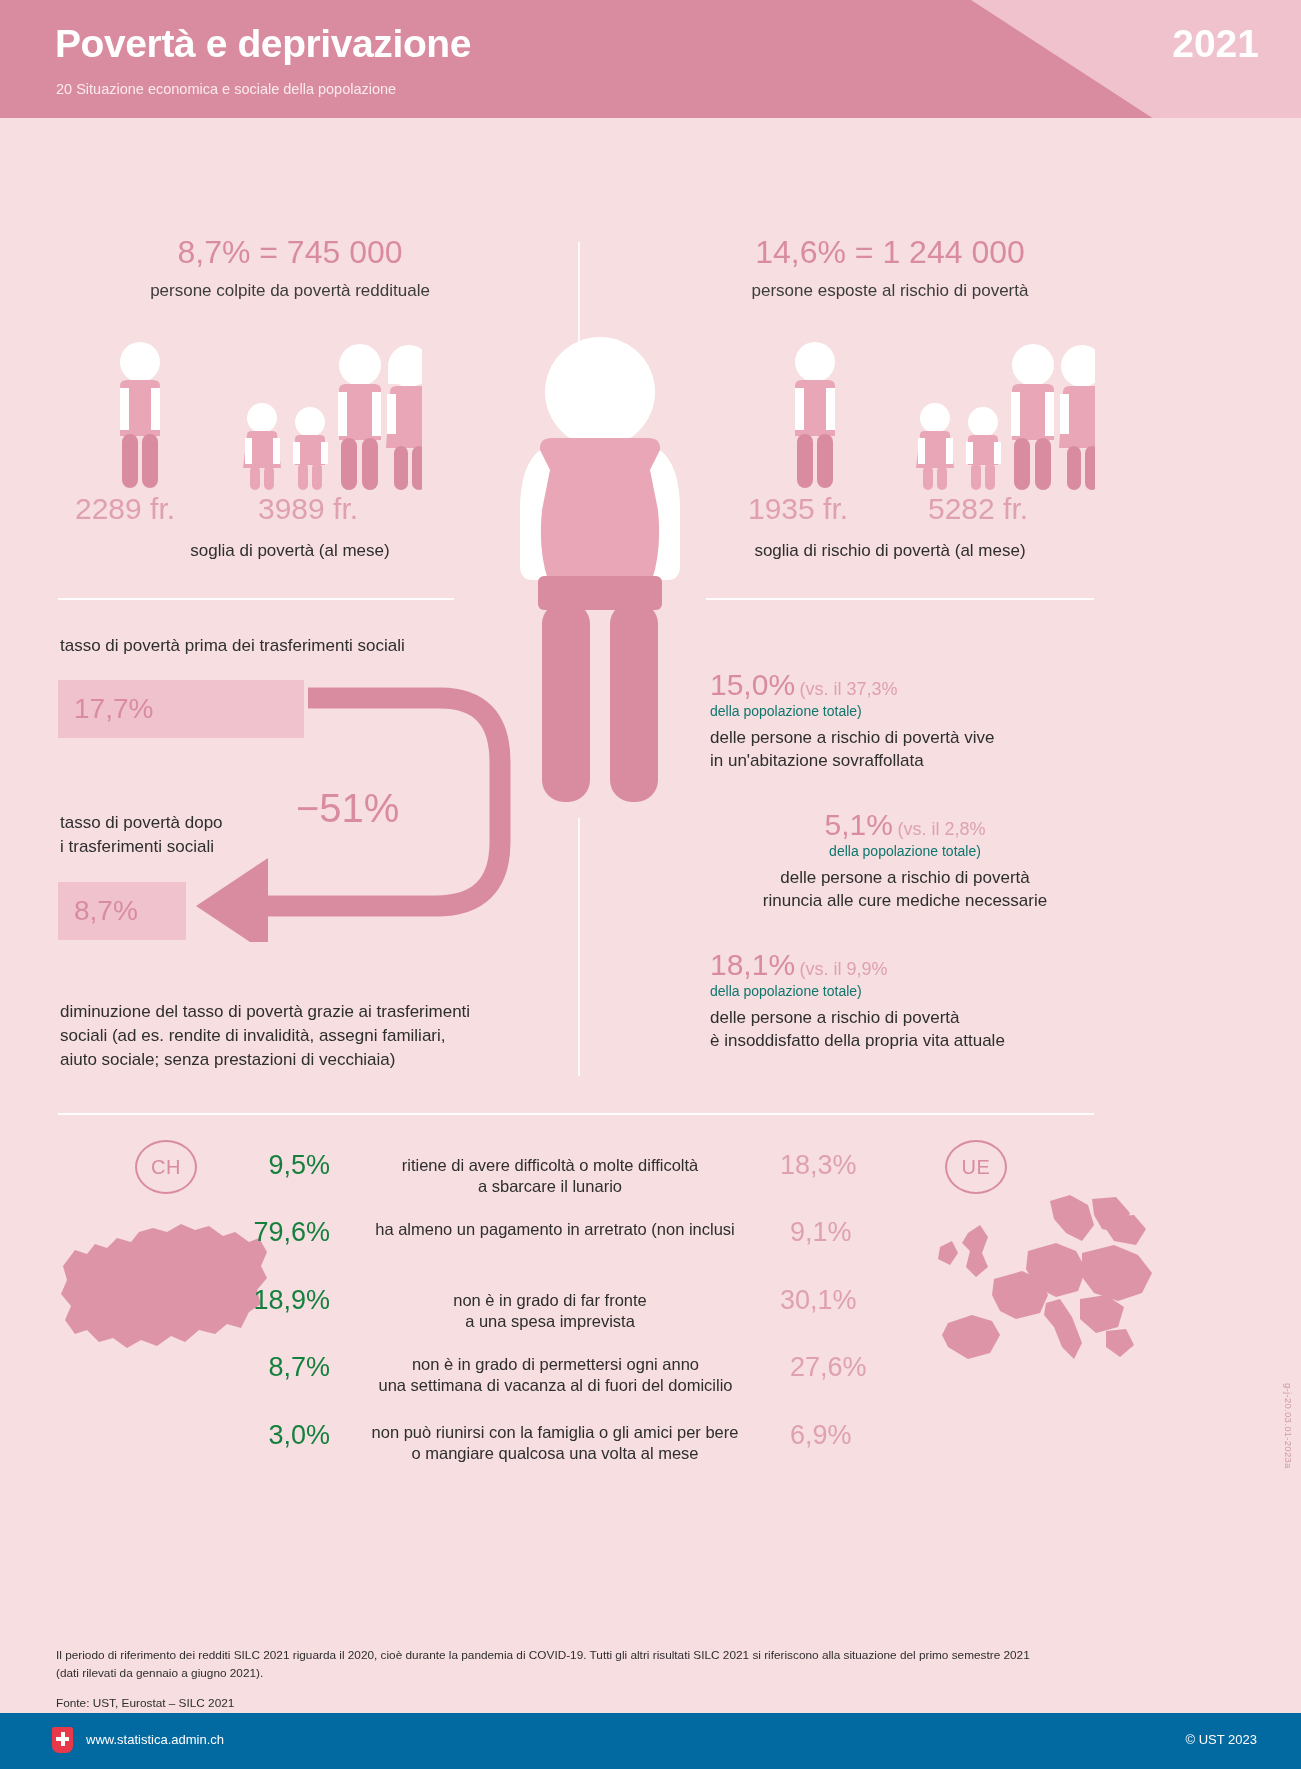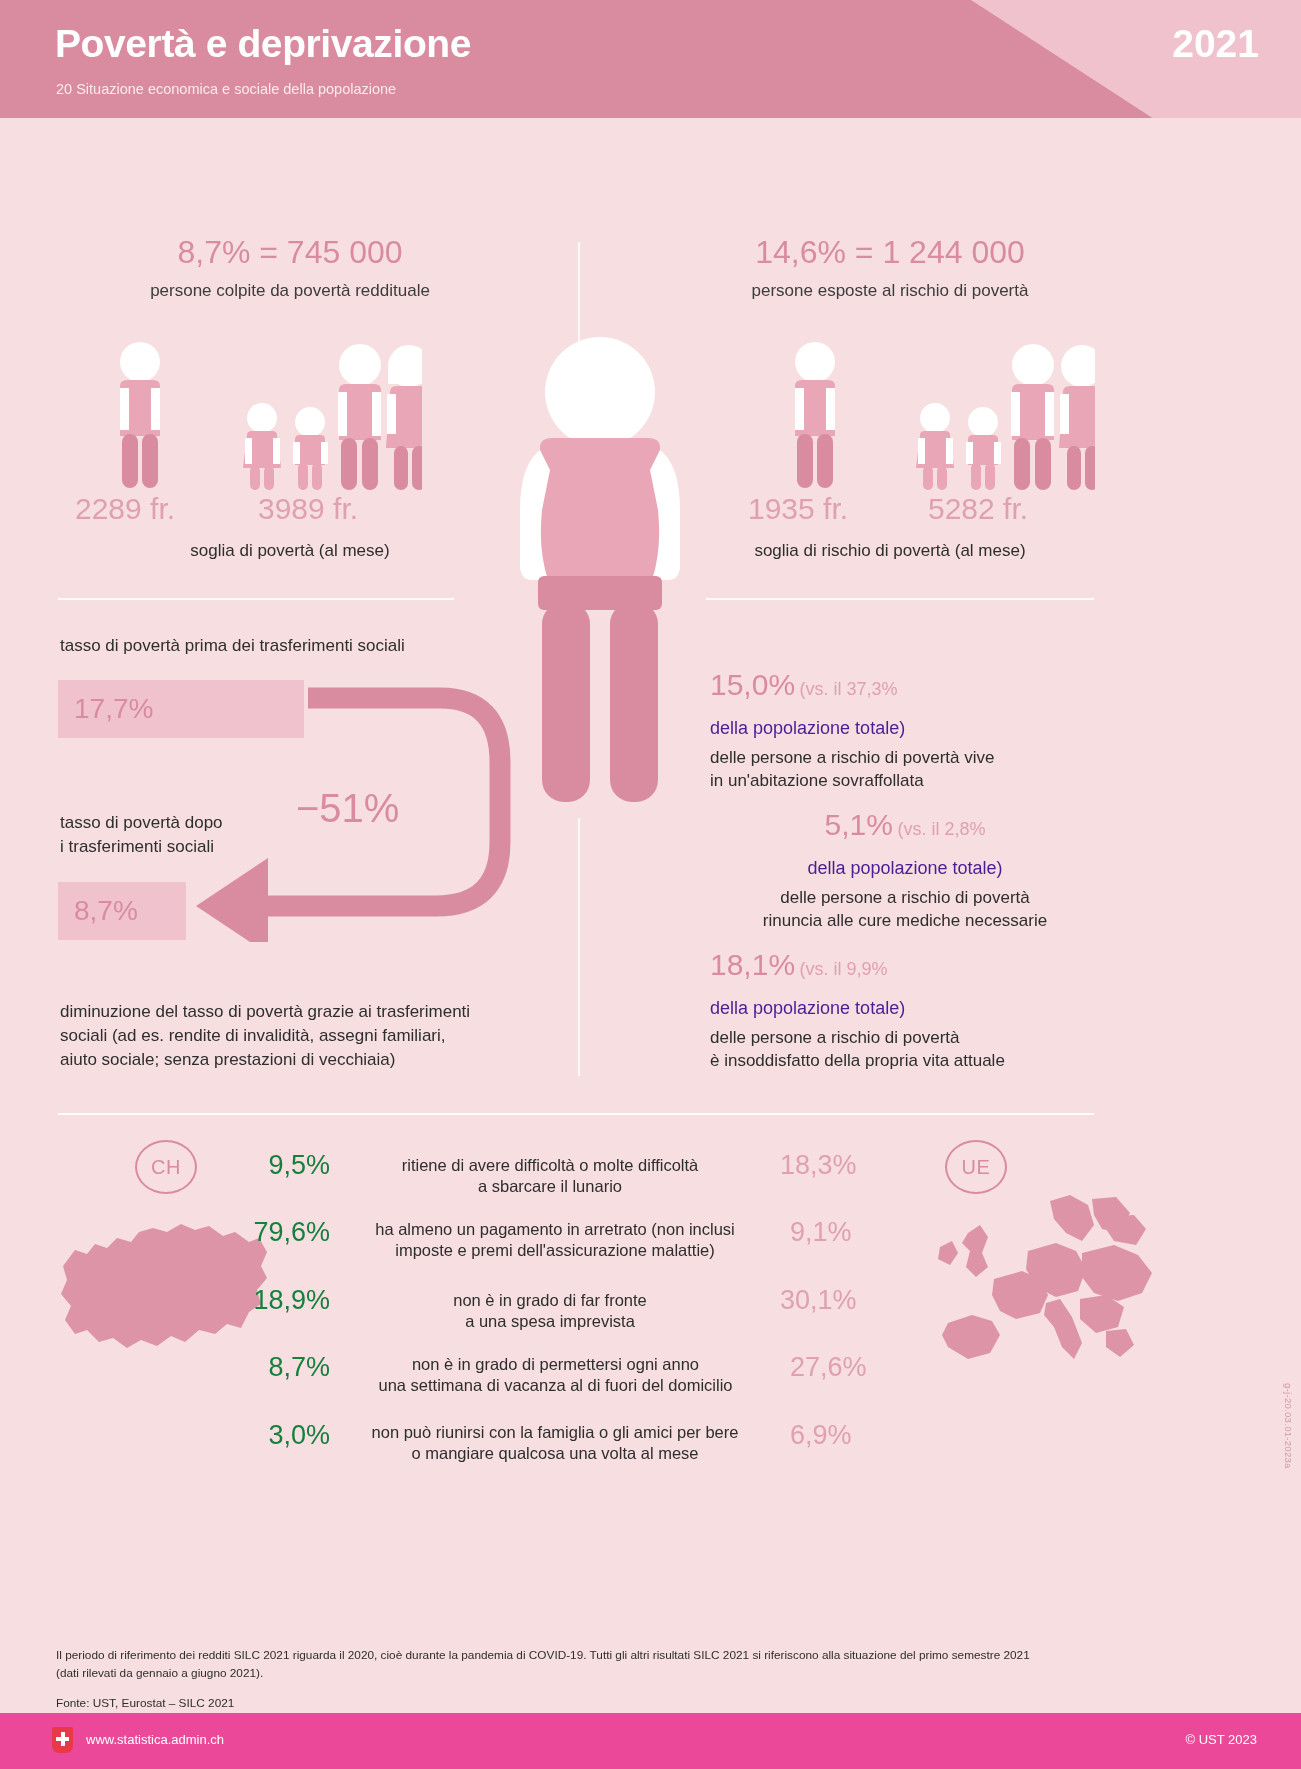--- a/index.html
+++ b/index.html
@@ -62,21 +62,21 @@
     padding-left: 16px; color: #d98ca0; font-size: 28px;
   }
   .minus51 { position: absolute; font-size: 40px; color: #d98ca0; }
 
   .note { position: absolute; font-size: 17px; color: #2e2e2e; line-height: 1.42; }
 
   
   .rblock { position: absolute; }
   .r-pct { font-size: 30px; color: #d98ca0; display: inline; }
   .r-vs  { font-size: 18px; color: #dfa0b1; display: inline; }
-  .r-pop { font-size: 18px; color: #4c1d95; display: block; margin-top: 16px; }
+  .r-pop { font-size: 14px; color: #0f766e; display: block; margin-top: 1px; }
   .r-txt { font-size: 17px; color: #2e2e2e; line-height: 1.38; margin-top: 7px; }
 
   
   .cmp-row { position: absolute; width: 100%; }
   .cmp-ch { position: absolute; width: 140px; text-align: right; font-size: 27px; color: #15803d; }
   .cmp-txt {
     position: absolute; left: 340px; width: 420px; text-align: center;
     font-size: 16.5px; color: #2e2e2e; line-height: 1.3;
   }
   .cmp-ue { position: absolute; left: 780px; width: 140px; text-align: left; font-size: 27px; color: #dfa0b1; }
@@ -94,21 +94,21 @@
   }
   .sidecode {
     position: absolute; right: 7px; bottom: 300px;
     font-size: 9.5px; color: #cf9aa8;
     writing-mode: vertical-rl; letter-spacing: .3px;
   }
 
   
   .footer {
     position: absolute; left: 0; bottom: 0; width: 1301px; height: 56px;
-    background: #ec4899; display: flex; align-items: center;
+    background: #0369a1; display: flex; align-items: center;
   }
   .swiss-flag {
     position: absolute; left: 52px; top: 14px; width: 21px; height: 26px;
     background: #e8394a; border-radius: 2px 2px 7px 7px;
   }
   .swiss-flag::before, .swiss-flag::after {
     content: ""; position: absolute; background: #fff;
   }
   .swiss-flag::before { left: 8.5px; top: 5px; width: 4px; height: 14px; }
   .swiss-flag::after  { left: 4px; top: 9.5px; width: 13px; height: 4px; }
@@ -355,21 +355,20 @@
       <div>ritiene di avere difficoltà o molte difficoltà</div>
       <div>a sbarcare il lunario</div>
     </div>
     <div class="cmp-ue">18,3%</div>
   </div>
 
   <div class="cmp-row" style="top:1217px;">
     <div class="cmp-ch" style="left:190px;">79,6%</div>
     <div class="cmp-txt" style="left:330px; width:450px; top:2px;">
       <div>ha almeno un pagamento in arretrato (non inclusi</div>
-      <div>imposte e premi dell'assicurazione malattie)</div>
     </div>
     <div class="cmp-ue" style="left:790px;">9,1%</div>
   </div>
 
   <div class="cmp-row" style="top:1285px;">
     <div class="cmp-ch" style="left:190px;">18,9%</div>
     <div class="cmp-txt" style="top:5px;">
       <div>non è in grado di far fronte</div>
       <div>a una spesa imprevista</div>
     </div>

